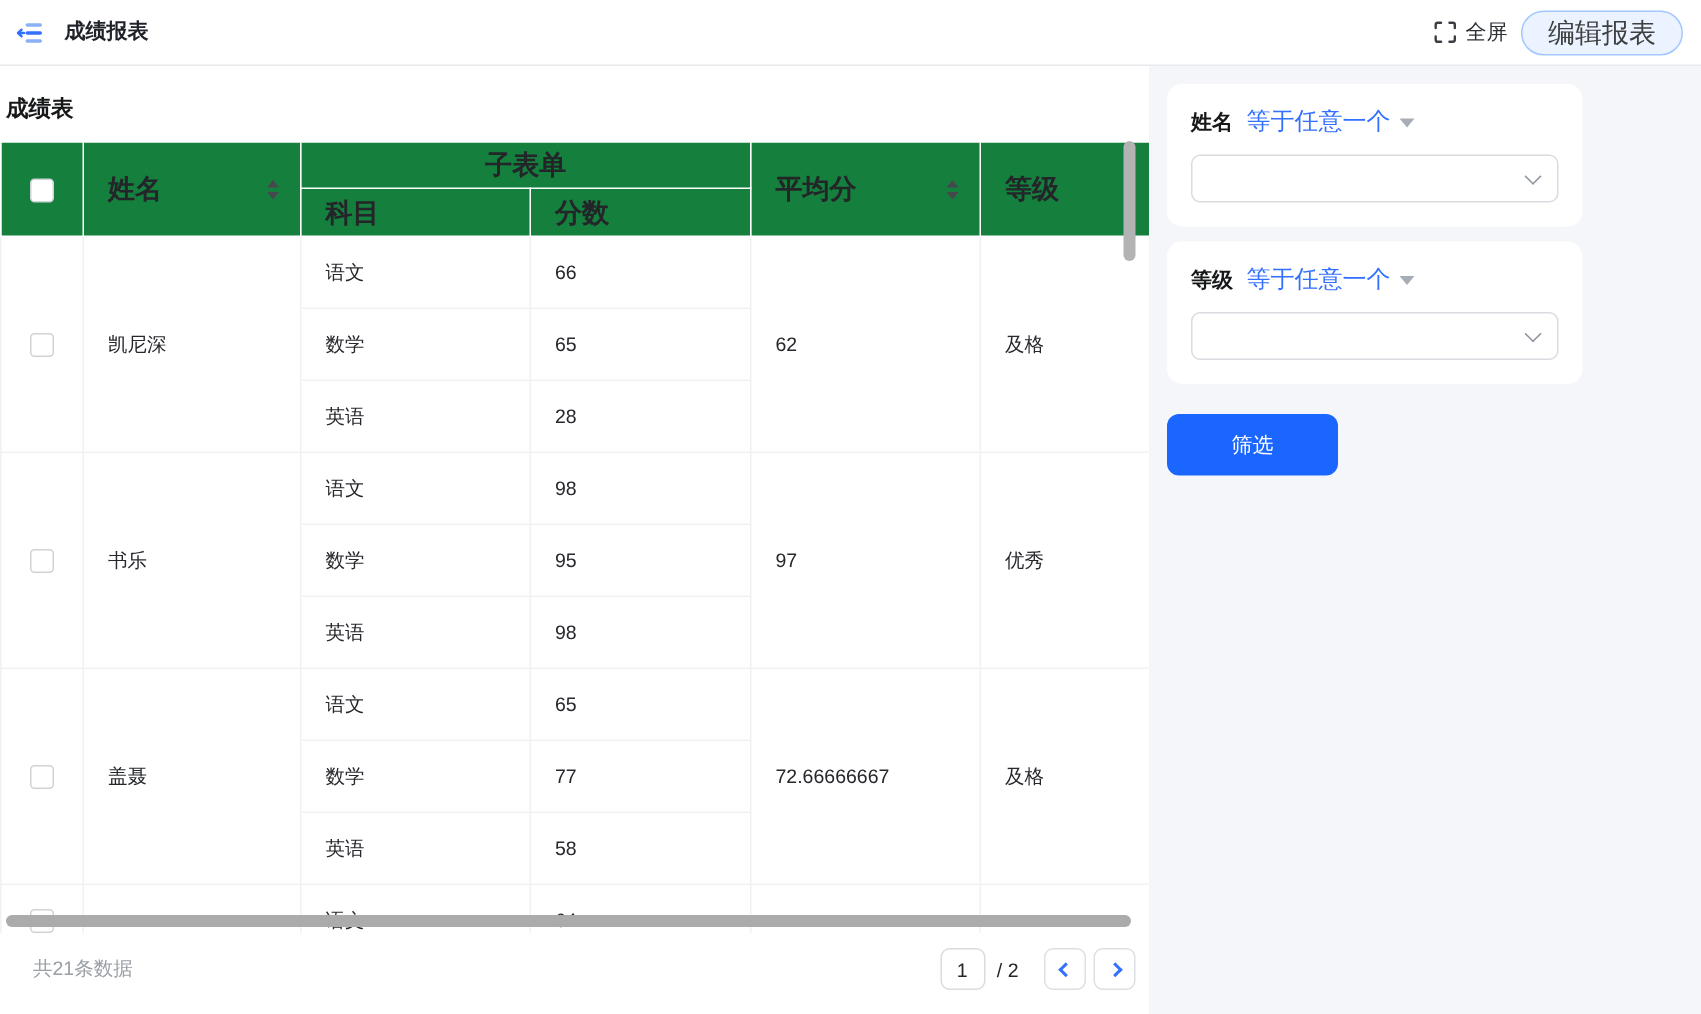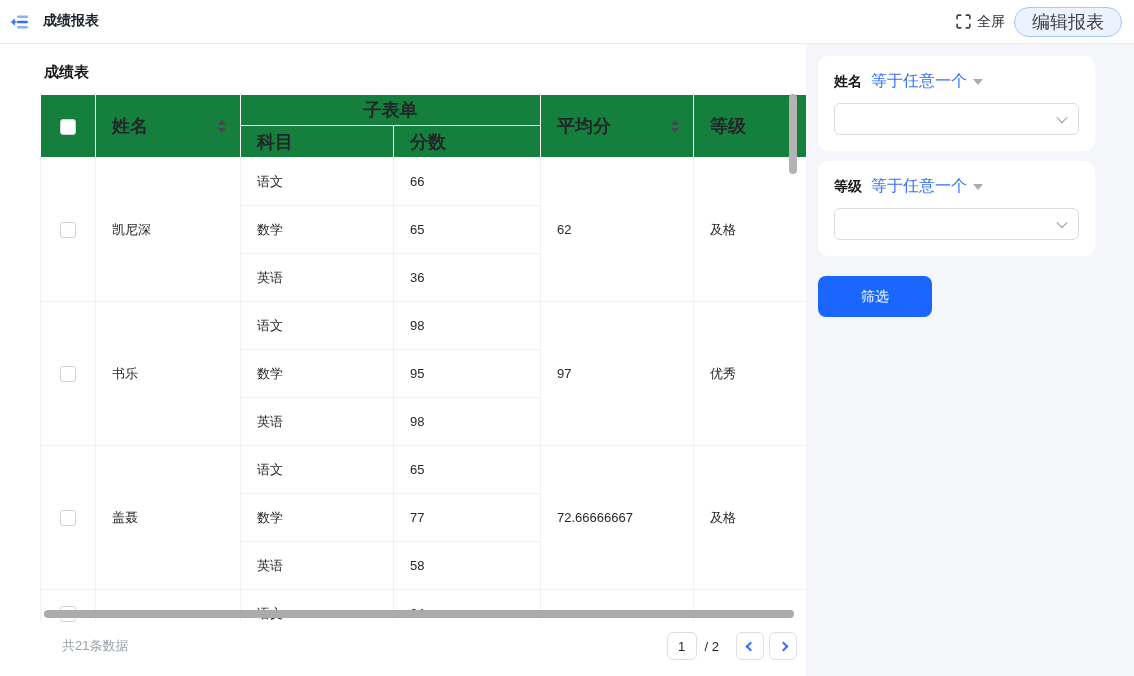--- a/index.html
+++ b/index.html
@@ -9,21 +9,21 @@
   
   .topbar { height: 44px; display: flex; align-items: center; justify-content: space-between; padding: 0 12px 0 10px; border-bottom: 1px solid #e8eaee; background: #fff; }
   .topbar-left { display: flex; align-items: flex-start; gap: 13px; }
   .fold-icon { display: inline-flex; width: 20px; height: 20px; cursor: pointer; }
   .page-title { font-size: 14px; font-weight: 600; color: #1f2329; }
   .topbar-right { display: flex; align-items: center; gap: 9px; }
   .fullscreen-ctl { display: flex; align-items: center; gap: 6px; cursor: pointer; color: #2b2f36; }
   .edit-btn { height: 30px; padding: 0 17px; border-radius: 15px; background: #eaf3ff; border: 1px solid #a3c7ff; color: #404040; font-size: 18px; display: flex; align-items: center; cursor: pointer; font-family: inherit; }
 
   
-  .content { display: flex; height: 632px; margin-left: 40px; }
+  .content { display: flex; height: 632px; }
   .main-left { width: 766px; background: #fff; display: flex; flex-direction: column; }
   .right-panel { width: 368px; background: #f4f6f9; padding: 12px 0 0 12px; }
 
   .report-title { padding: 19px 0 12px 4px; font-size: 15px; font-weight: 700; color: #17181a; }
 
   
   .table-wrap { position: relative; height: 528px; overflow: hidden; }
   table { border-collapse: collapse; width: 766px; table-layout: fixed; }
   thead th { background: #15803d; border: 1px solid #ffffff; font-weight: 600; font-size: 18px; color: #232529; text-align: left; padding: 0 0 0 16px; }
   thead tr:first-child { height: 31px; }
@@ -150,21 +150,21 @@
               <td>66</td>
               <td rowspan="3">62</td>
               <td rowspan="3">及格</td>
             </tr>
             <tr>
               <td>数学</td>
               <td>65</td>
             </tr>
             <tr>
               <td>英语</td>
-              <td>36</td>
+              <td>28</td>
             </tr>
             <tr>
               <td class="check-cell" rowspan="3"><span class="checkbox"></span></td>
               <td rowspan="3">书乐</td>
               <td>语文</td>
               <td>98</td>
               <td rowspan="3">97</td>
               <td rowspan="3">优秀</td>
             </tr>
             <tr>

